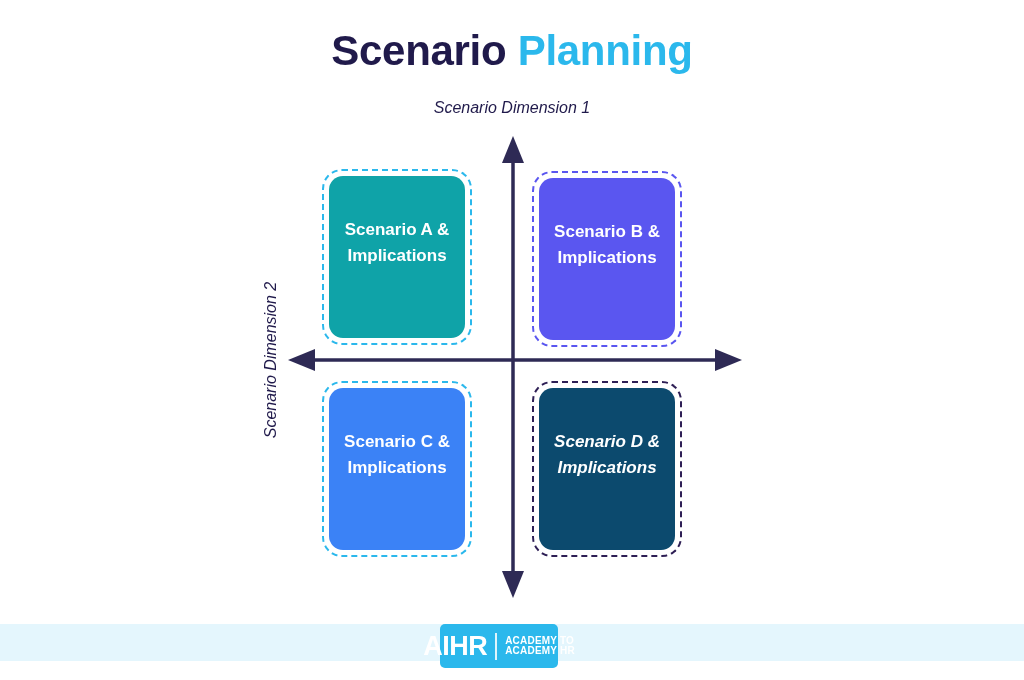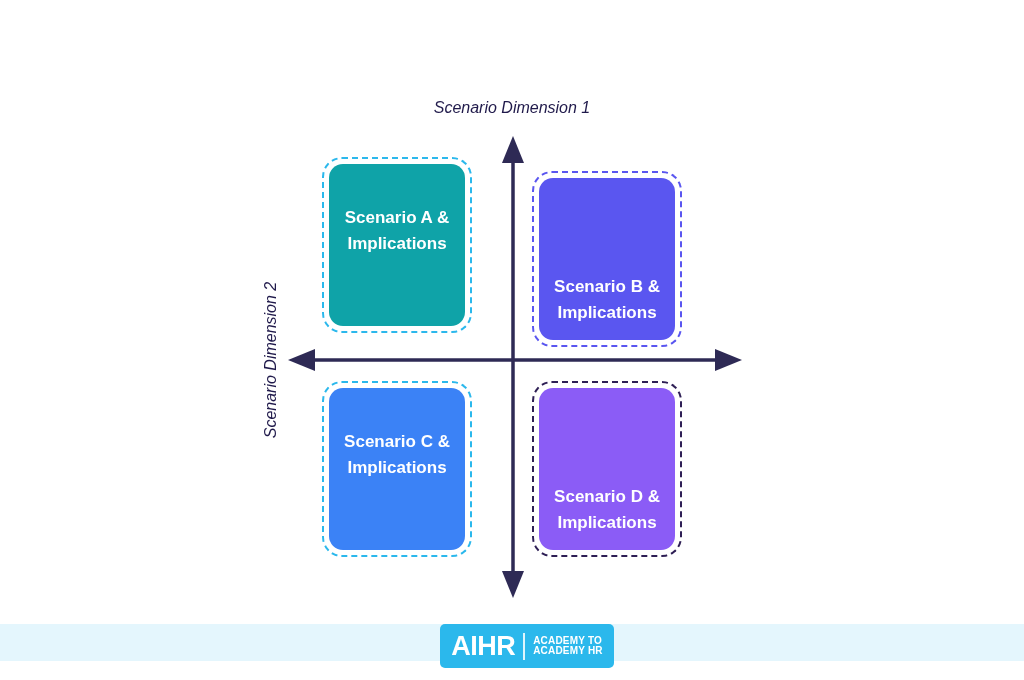--- a/index.html
+++ b/index.html
@@ -88,34 +88,34 @@
   }
   .quad .fill {
     position: absolute;
     left: 7px;
     top: 7px;
     right: 7px;
     bottom: 7px;
     border-radius: 14px;
     background: #0FA3A8;
     display: flex;
-    align-items: flex-end;
+    align-items: center;
     justify-content: center;
     box-sizing: border-box;
   }
   .quad .qlabel {
     color: #ffffff;
     font-size: 17px;
     font-weight: bold;
     line-height: 26px;
     text-align: center;
     padding: 0 6px;
   }
   
-  #quad-a { left: 322px; top: 157px; }
+  #quad-a { left: 322px; top: 169px; }
   #quad-b { left: 532px; top: 171px; }
   #quad-c { left: 322px; top: 381px; }
   #quad-d { left: 532px; top: 381px; }
 
   
   #quad-a .fill, #quad-c .fill { align-items: center; }
   #quad-a .qlabel, #quad-c .qlabel { transform: translateY(-14px); }
   #quad-b .qlabel, #quad-d .qlabel { transform: translateY(-14px); }
 
   
@@ -124,21 +124,21 @@
     left: 0;
     top: 624px;
     width: 1024px;
     height: 37px;
     background: #E4F6FD;
   }
   #logo {
     position: absolute;
     left: 440px;
     top: 624px;
-    width: 174px;
+    width: 118px;
     height: 44px;
     background: #2BB8EC;
     border-radius: 5px;
     display: flex;
     align-items: center;
     justify-content: center;
   }
   #logo .logo-inner {
     display: flex;
     align-items: center;
@@ -164,20 +164,24 @@
     line-height: 10px;
     letter-spacing: 0.2px;
     white-space: nowrap;
   }
 </style>
 </head>
 <body style="background: rgb(255, 255, 255);">
 
 <div id="canvas">
 
+  <div id="title">
+    <span class="t-dark">Scenario</span>
+    <span class="t-accent">Planning</span>
+  </div>
 
   <div id="axis-label-x">Scenario Dimension 1</div>
   <div id="axis-label-y">Scenario Dimension 2</div>
 
   <svg id="axes" viewBox="0 0 1024 680">
 
     <line x1="513" y1="148" x2="513" y2="586" stroke="#2E2A55" stroke-width="3.5"></line>
 
     <line x1="299" y1="360" x2="731" y2="360" stroke="#2E2A55" stroke-width="3.5"></line>
 
@@ -215,21 +219,21 @@
     <div class="fill" style="background: #3b82f6;">
       <div class="qlabel">
         <div>Scenario C &amp;</div>
         <div>Implications</div>
       </div>
     </div>
   </div>
 
   <div class="quad" id="quad-d">
     <div class="dash" style="border-color: rgb(46, 31, 85);"></div>
-    <div class="fill" style="background: #8b5cf6;">
+    <div class="fill" style="background: #0c4a6e; font-style: italic;">
       <div class="qlabel">
         <div>Scenario D &amp;</div>
         <div>Implications</div>
       </div>
     </div>
   </div>
 
   <div id="footer-band" style="background: rgb(228, 246, 253);"></div>
   <div id="logo" style="background: rgb(43, 184, 236);">
     <div class="logo-inner">

